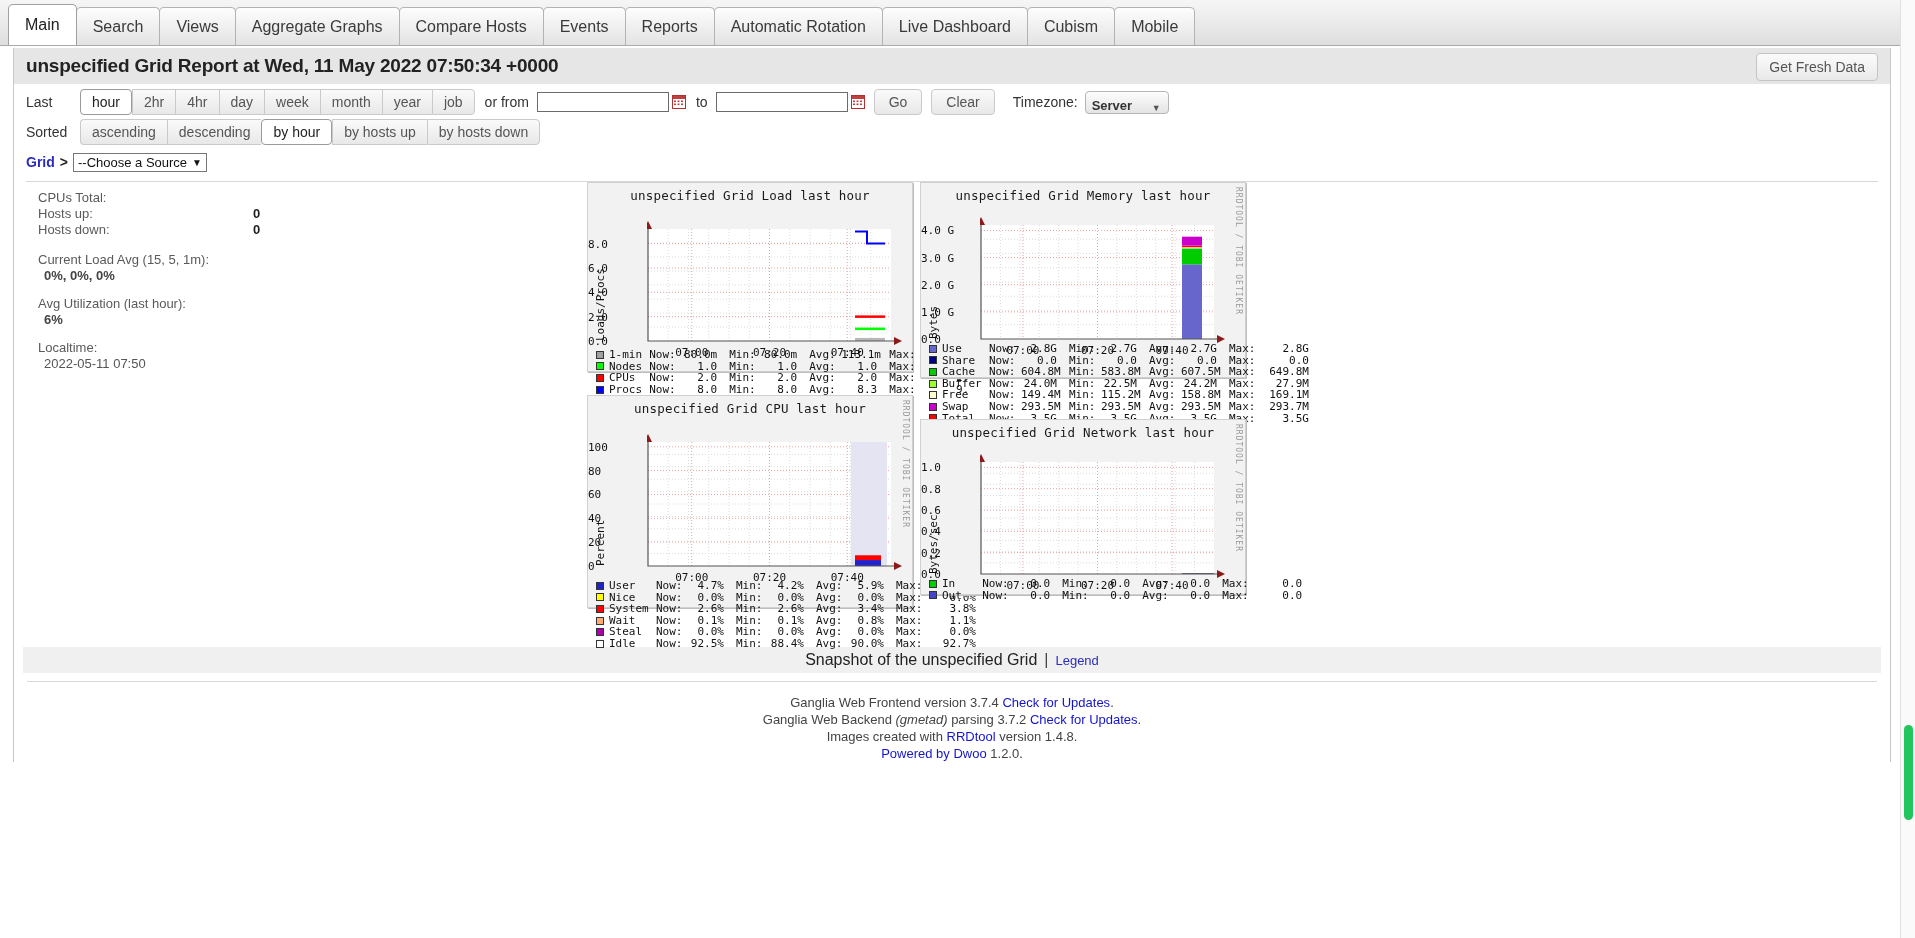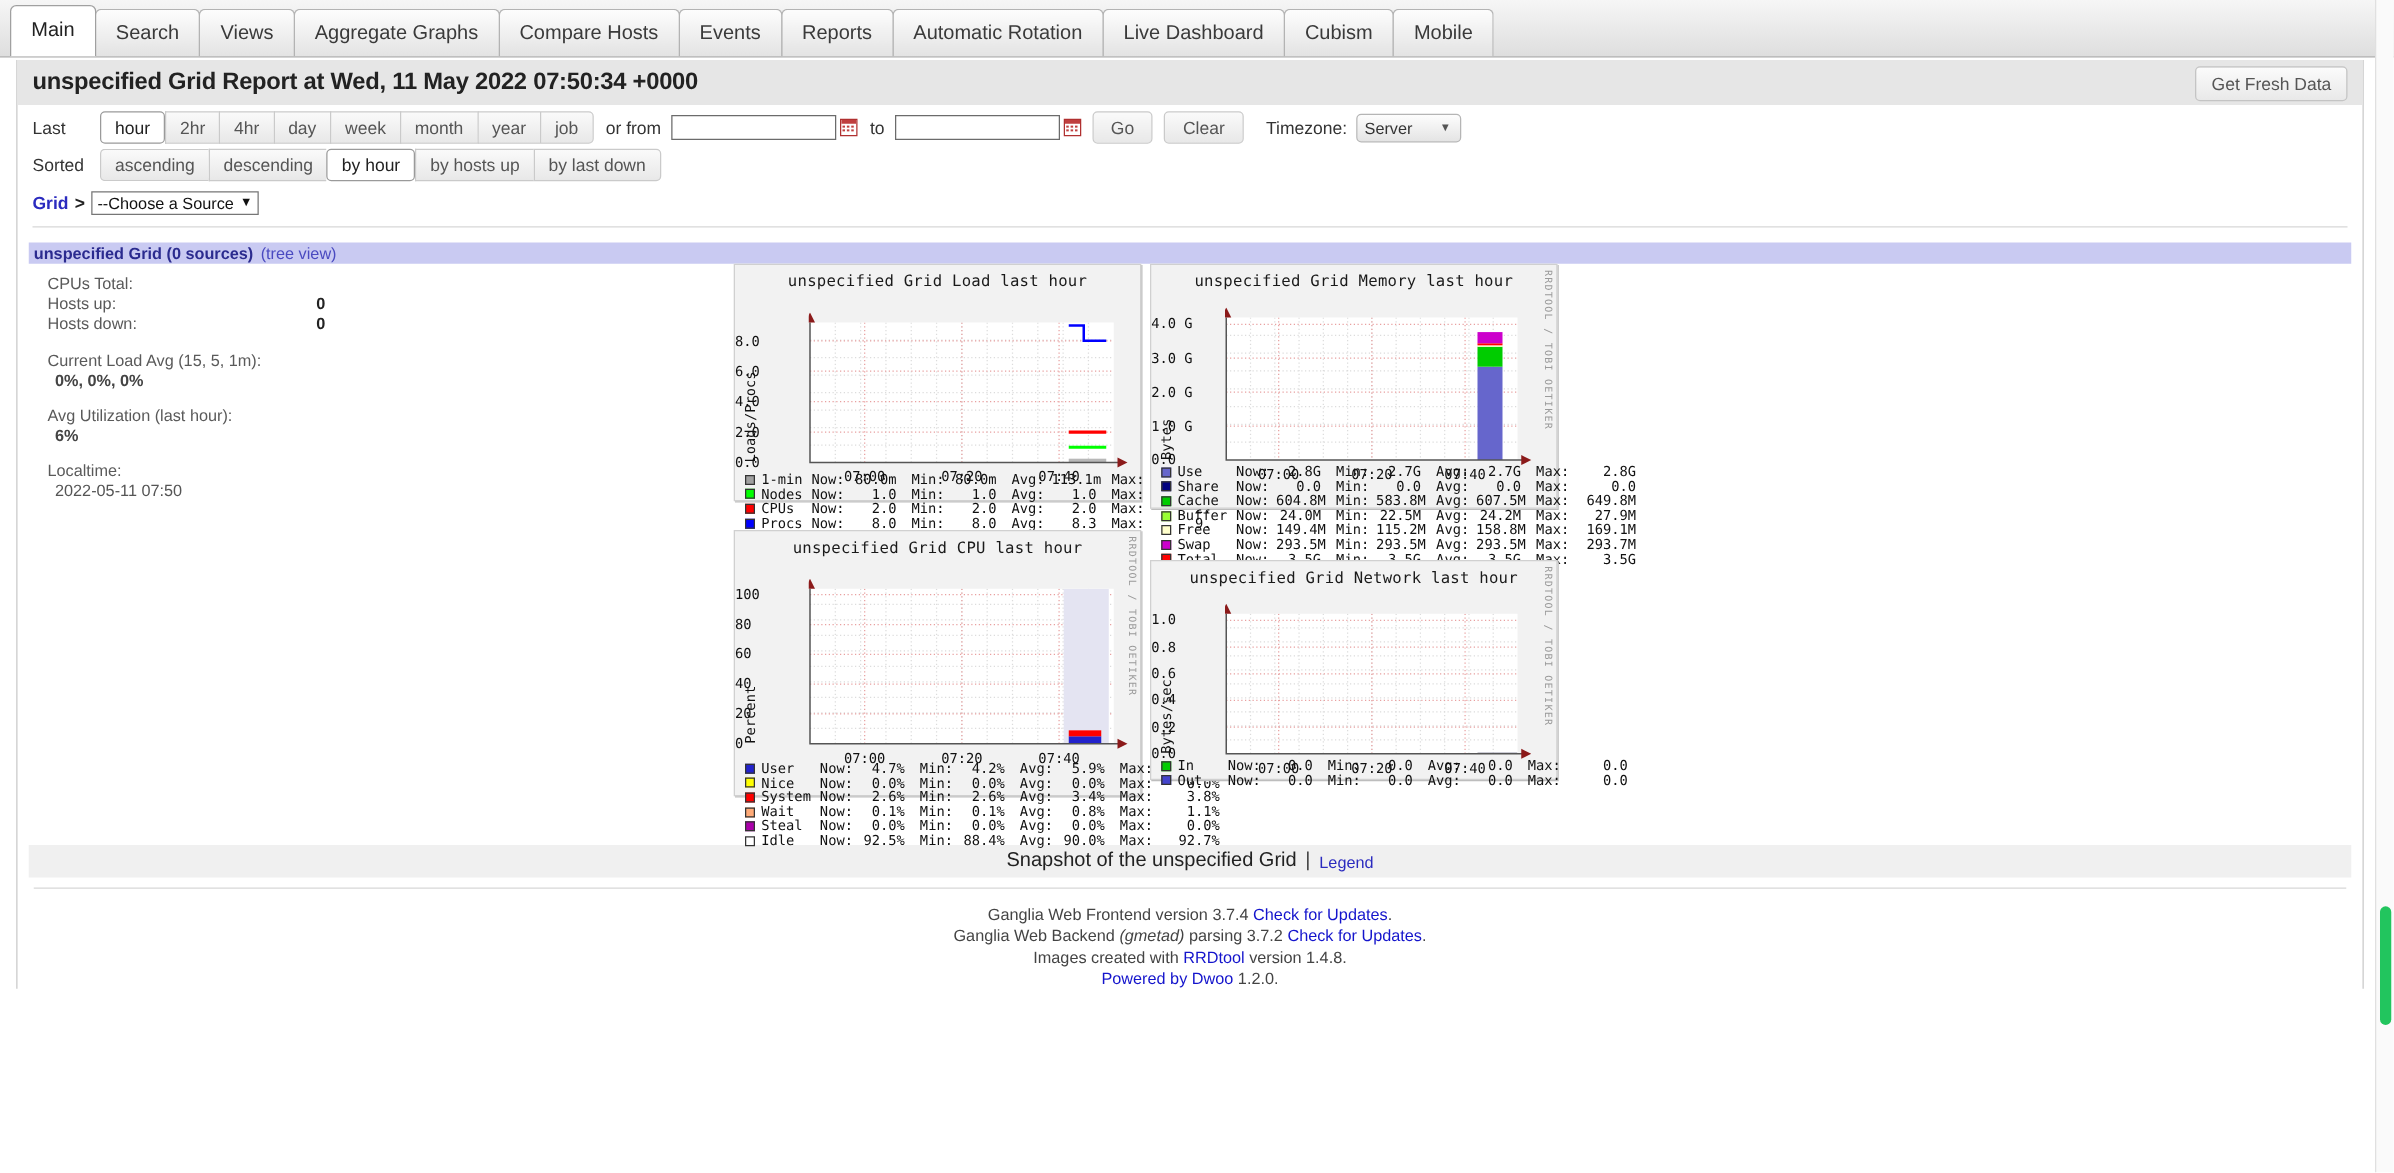--- a/index.html
+++ b/index.html
@@ -110,22 +110,22 @@
     background: linear-gradient(to bottom, #fafafa, #e8e8e8);
     border: 1px solid #cacaca; border-radius: 4px;
     padding: 4px 14px; margin-left: 9px; cursor: pointer;
   }
   .tz-label { font-size: 14px; color: #333; margin-left: 18px; }
   .tz-select {
     margin-left: 7px; width: 84px; height: 23px;
     font-size: 13px; color: #333;
     background: linear-gradient(to bottom, #fdfdfd, #e4e4e4);
     border: 1px solid #b5b5b5; border-radius: 4px;
-    display: flex; align-items: center; padding: 0 6px;
-    position: relative; cursor: pointer;
+    display: flex; align-items: flex-end; padding: 0 6px;
+    position: relative; cursor: pointer; font-weight: bold;
   }
   .tz-select .caret { position: absolute; right: 7px; font-size: 9px; color:#555; }
 
   .grid-row { display:flex; align-items:center; padding: 8px 0 0 12px; height: 28px; }
   .grid-lnk { font-size: 14px; font-weight: bold; color: #2b2bbf; cursor: pointer; }
   .grid-gt { font-size: 14px; font-weight: bold; color:#222; margin: 0 5px; }
   .src-select {
     border: 1px solid #767676; background:#fff;
     font-size: 13px; color:#111; padding: 1px 4px;
     display:flex; align-items:center; cursor: pointer;
@@ -308,38 +308,34 @@
       </div>
     </div>
 
     <div class="ctl-row">
       <div class="ctl-label">Sorted</div>
       <div class="btngroup" id="sortgroup">
           <div class="gbtn">ascending</div>
           <div class="gbtn">descending</div>
           <div class="gbtn sel">by hour</div>
           <div class="gbtn">by hosts up</div>
-          <div class="gbtn">by last down</div>
+          <div class="gbtn">by hosts down</div>
         </div>
     </div>
 
     <div class="grid-row">
       <span class="grid-lnk">Grid</span>
       <span class="grid-gt">&gt;</span>
       <span class="src-select">
         <span>--Choose a Source</span>
         <span class="caret">▼</span>
       </span>
     </div>
     <div class="hr"></div>
 
-    <div class="grid-bar">
-      <span class="gname">unspecified Grid (0 sources)</span>
-      <span class="tview">(tree view)</span>
-    </div>
 
     <div class="body-area">
 
       <div class="stats" id="statslist">
           <div class="stat-line">
             <span class="k">CPUs Total:</span>
             <span class="v"></span>
           </div>
           <div class="stat-line">
             <span class="k">Hosts up:</span>

